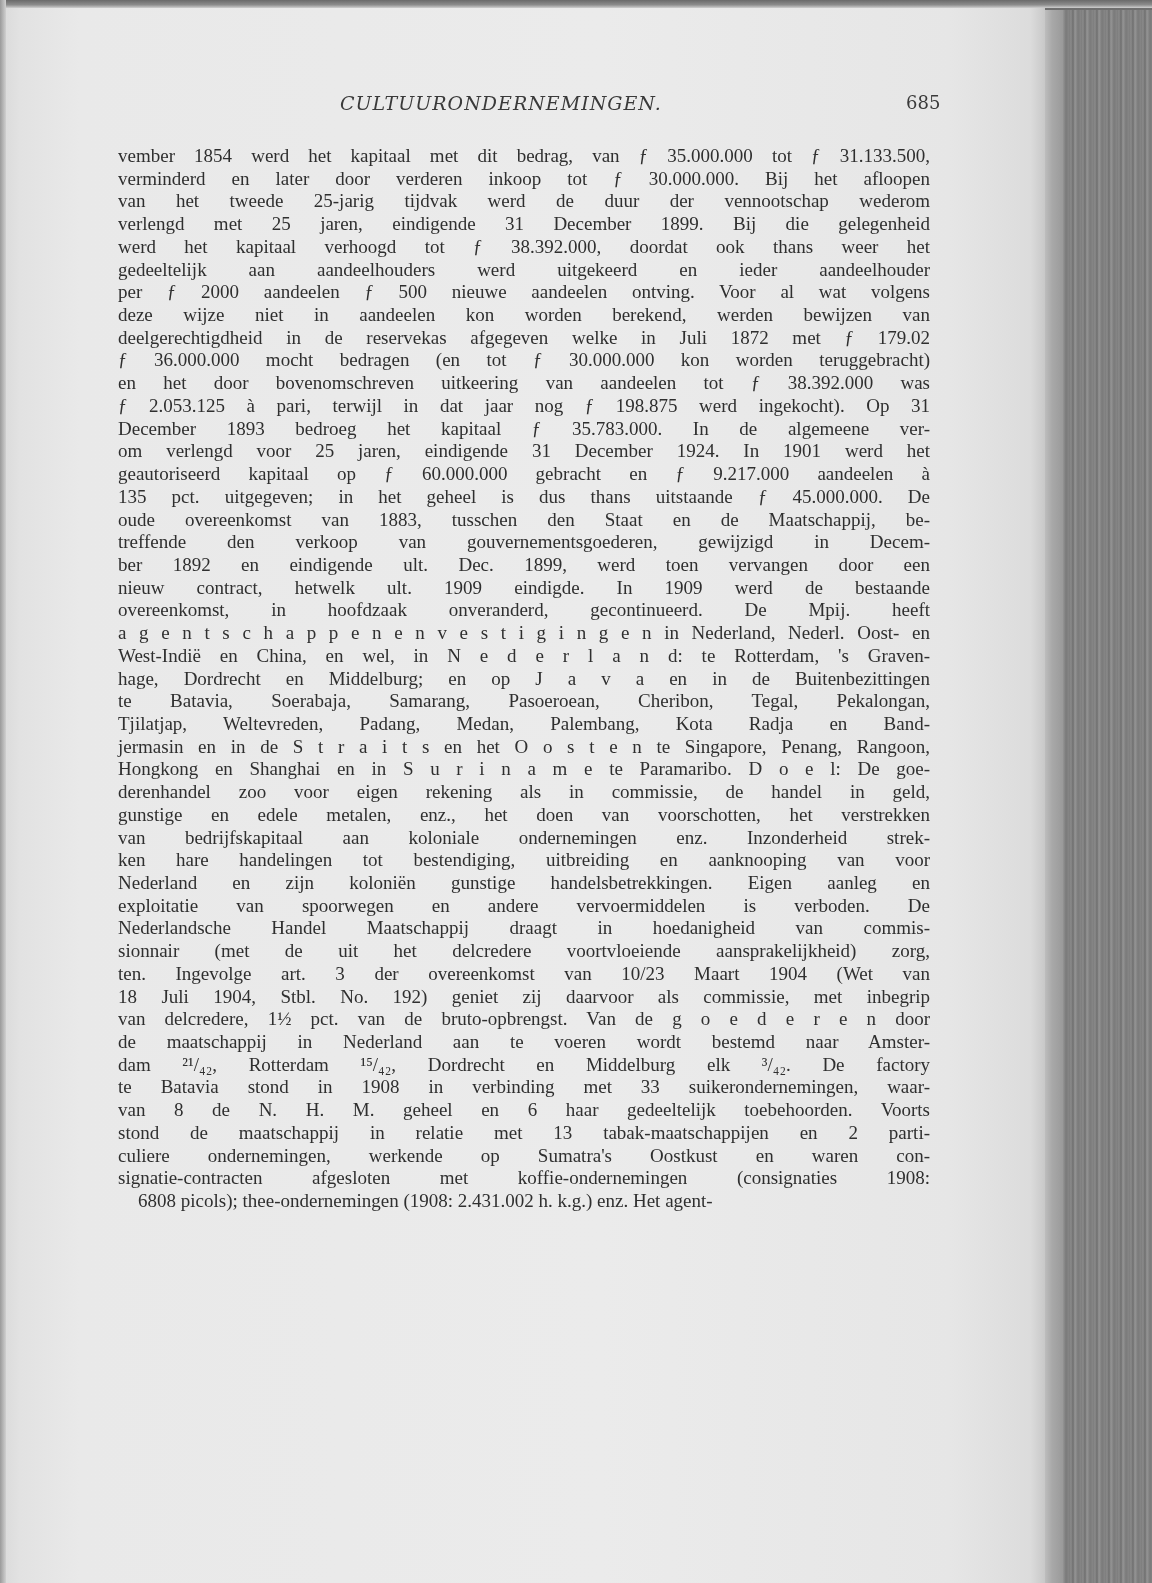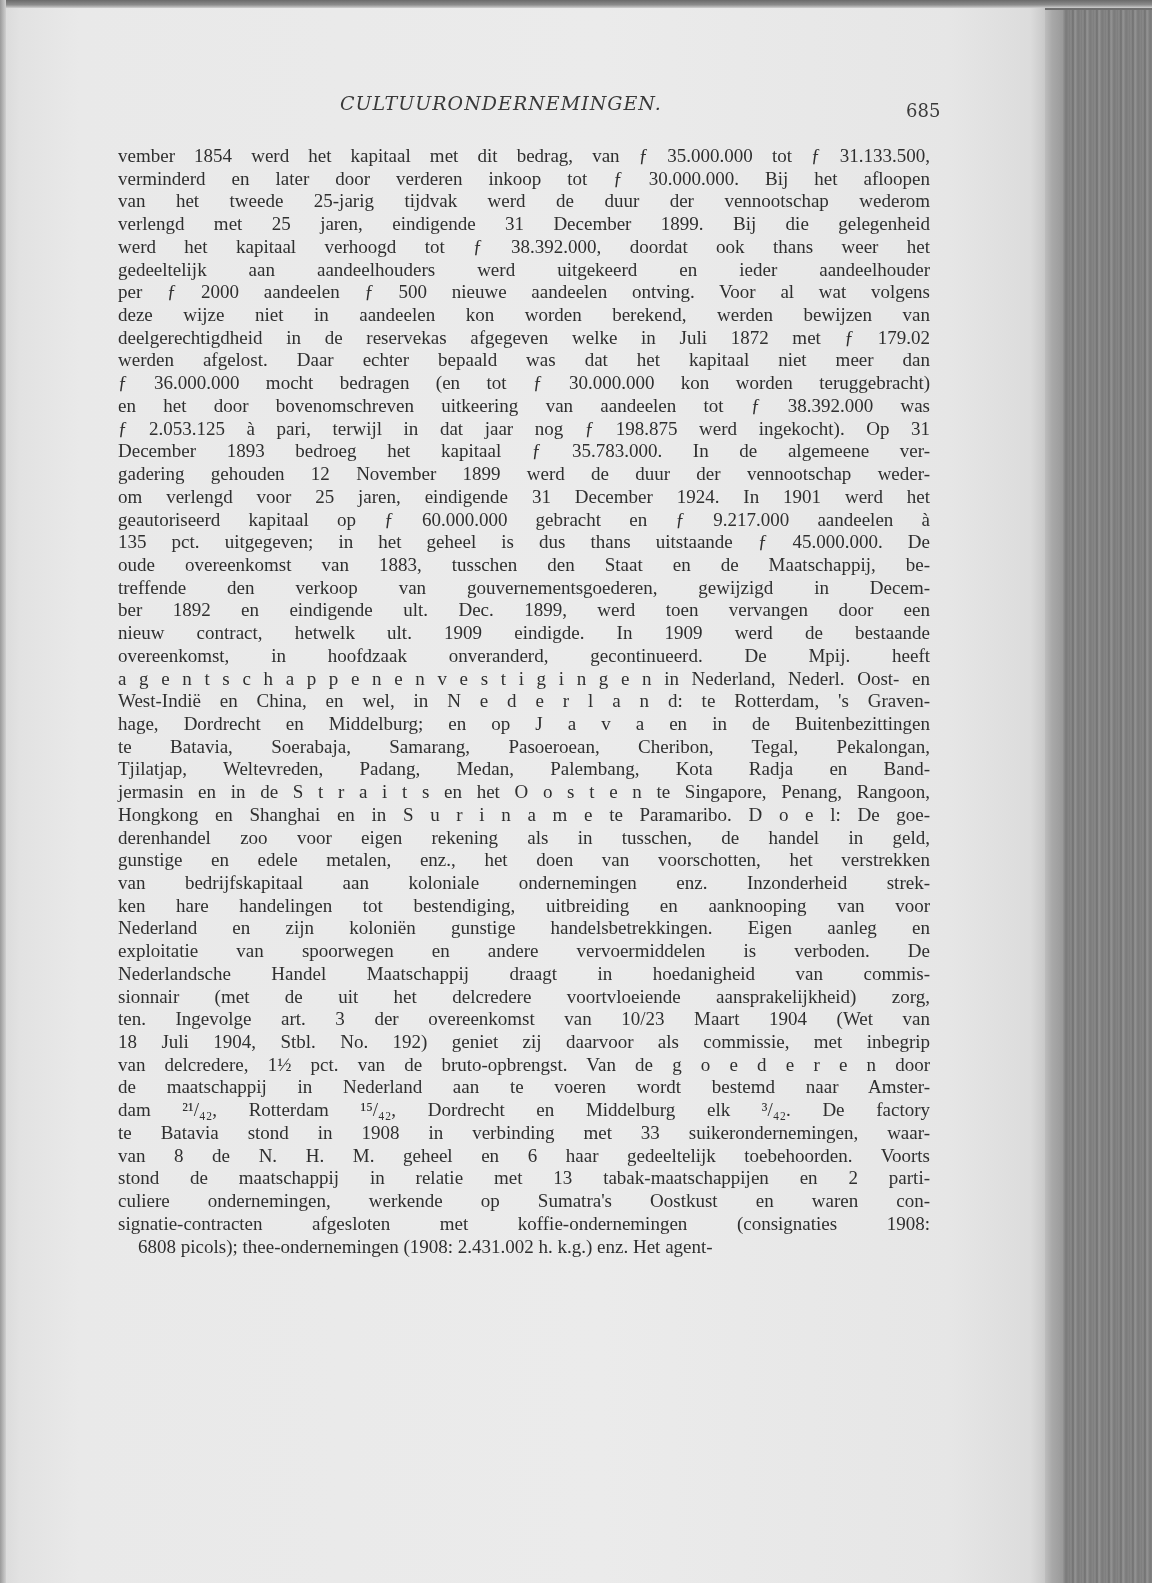--- a/index.html
+++ b/index.html
@@ -36,21 +36,21 @@
     clip-path: polygon(0 0, 100% 0, 100% 100%, 30% 40%, 0 20%);
   }
   .running-head {
     position: absolute; left: 100px; top: 92px; width: 850px; height: 26px;
   }
   .running-title {
     position: absolute; left: 240px; top: 0; font-style: italic; letter-spacing: 1px;
     font-size: 19px; color: #3a3a3a;
   }
   .page-number {
-    position: absolute; left: 806px; top: 8px; font-size: 18px; color: #3a3a3a;
+    position: absolute; left: 806px; top: 0; font-size: 18px; color: #3a3a3a;
   }
   .body-text {
     position: absolute; left: 118px; top: 145px; width: 812px;
     font-family: "Liberation Serif", "DejaVu Serif", serif;
     font-size: 19px; line-height: 22.72px; color: #2f2f2f;
   }
   .line {
     display: block; white-space: nowrap; text-align: justify; text-align-last: justify;
     height: 22.72px;
   }
@@ -73,42 +73,40 @@
   <div class="body-text" id="body-text">
       <span class="line">vember 1854 werd het kapitaal met dit bedrag, van ƒ 35.000.000 tot ƒ 31.133.500,</span>
       <span class="line">verminderd en later door verderen inkoop tot ƒ 30.000.000. Bij het afloopen</span>
       <span class="line">van het tweede 25-jarig tijdvak werd de duur der vennootschap wederom</span>
       <span class="line">verlengd met 25 jaren, eindigende 31 December 1899. Bij die gelegenheid</span>
       <span class="line">werd het kapitaal verhoogd tot ƒ 38.392.000, doordat ook thans weer het</span>
       <span class="line">gedeeltelijk aan aandeelhouders werd uitgekeerd en ieder aandeelhouder</span>
       <span class="line">per ƒ 2000 aandeelen ƒ 500 nieuwe aandeelen ontving. Voor al wat volgens</span>
       <span class="line">deze wijze niet in aandeelen kon worden berekend, werden bewijzen van</span>
       <span class="line">deelgerechtigdheid in de reservekas afgegeven welke in Juli 1872 met ƒ 179.02</span>
-      <span class="line">werden afgelost. Daar echter bepaald was dat het kapitaal niet meer dan</span>
       <span class="line">ƒ 36.000.000 mocht bedragen (en tot ƒ 30.000.000 kon worden teruggebracht)</span>
       <span class="line">en het door bovenomschreven uitkeering van aandeelen tot ƒ 38.392.000 was</span>
       <span class="line">ƒ 2.053.125 à pari, terwijl in dat jaar nog ƒ 198.875 werd ingekocht). Op 31</span>
       <span class="line">December 1893 bedroeg het kapitaal ƒ 35.783.000. In de algemeene ver-</span>
-      <span class="line">gadering gehouden 12 November 1899 werd de duur der vennootschap weder-</span>
       <span class="line">om verlengd voor 25 jaren, eindigende 31 December 1924. In 1901 werd het</span>
       <span class="line">geautoriseerd kapitaal op ƒ 60.000.000 gebracht en ƒ 9.217.000 aandeelen à</span>
       <span class="line">135 pct. uitgegeven; in het geheel is dus thans uitstaande ƒ 45.000.000. De</span>
       <span class="line">oude overeenkomst van 1883, tusschen den Staat en de Maatschappij, be-</span>
       <span class="line">treffende den verkoop van gouvernementsgoederen, gewijzigd in Decem-</span>
       <span class="line">ber 1892 en eindigende ult. Dec. 1899, werd toen vervangen door een</span>
       <span class="line">nieuw contract, hetwelk ult. 1909 eindigde. In 1909 werd de bestaande</span>
       <span class="line">overeenkomst, in hoofdzaak onveranderd, gecontinueerd. De Mpij. heeft</span>
       <span class="line">a g e n t s c h a p p e n   e n   v e s t i g i n g e n  in Nederland, Nederl. Oost- en</span>
       <span class="line">West-Indië en China, en wel, in  N e d e r l a n d:  te Rotterdam, 's Graven-</span>
       <span class="line">hage, Dordrecht en Middelburg; en op  J a v a  en in de Buitenbezittingen</span>
       <span class="line">te Batavia, Soerabaja, Samarang, Pasoeroean, Cheribon, Tegal, Pekalongan,</span>
       <span class="line">Tjilatjap, Weltevreden, Padang, Medan, Palembang, Kota Radja en Band-</span>
       <span class="line">jermasin en in de  S t r a i t s  en het  O o s t e n  te Singapore, Penang, Rangoon,</span>
       <span class="line">Hongkong en Shanghai en in  S u r i n a m e  te Paramaribo.  D o e l:  De goe-</span>
-      <span class="line">derenhandel zoo voor eigen rekening als in tusschen, de handel in geld,</span>
+      <span class="line">derenhandel zoo voor eigen rekening als in commissie, de handel in geld,</span>
       <span class="line">gunstige en edele metalen, enz., het doen van voorschotten, het verstrekken</span>
       <span class="line">van bedrijfskapitaal aan koloniale ondernemingen enz. Inzonderheid strek-</span>
       <span class="line">ken hare handelingen tot bestendiging, uitbreiding en aanknooping van voor</span>
       <span class="line">Nederland en zijn koloniën gunstige handelsbetrekkingen. Eigen aanleg en</span>
       <span class="line">exploitatie van spoorwegen en andere vervoermiddelen is verboden. De</span>
       <span class="line">Nederlandsche Handel Maatschappij draagt in hoedanigheid van commis-</span>
       <span class="line">sionnair (met de uit het delcredere voortvloeiende aansprakelijkheid) zorg,</span>
       <span class="line">ten. Ingevolge art. 3 der overeenkomst van 10/23 Maart 1904 (Wet van</span>
       <span class="line">18 Juli 1904, Stbl. No. 192) geniet zij daarvoor als commissie, met inbegrip</span>
       <span class="line">van delcredere, 1½ pct. van de bruto-opbrengst. Van de  g o e d e r e n  door</span>

